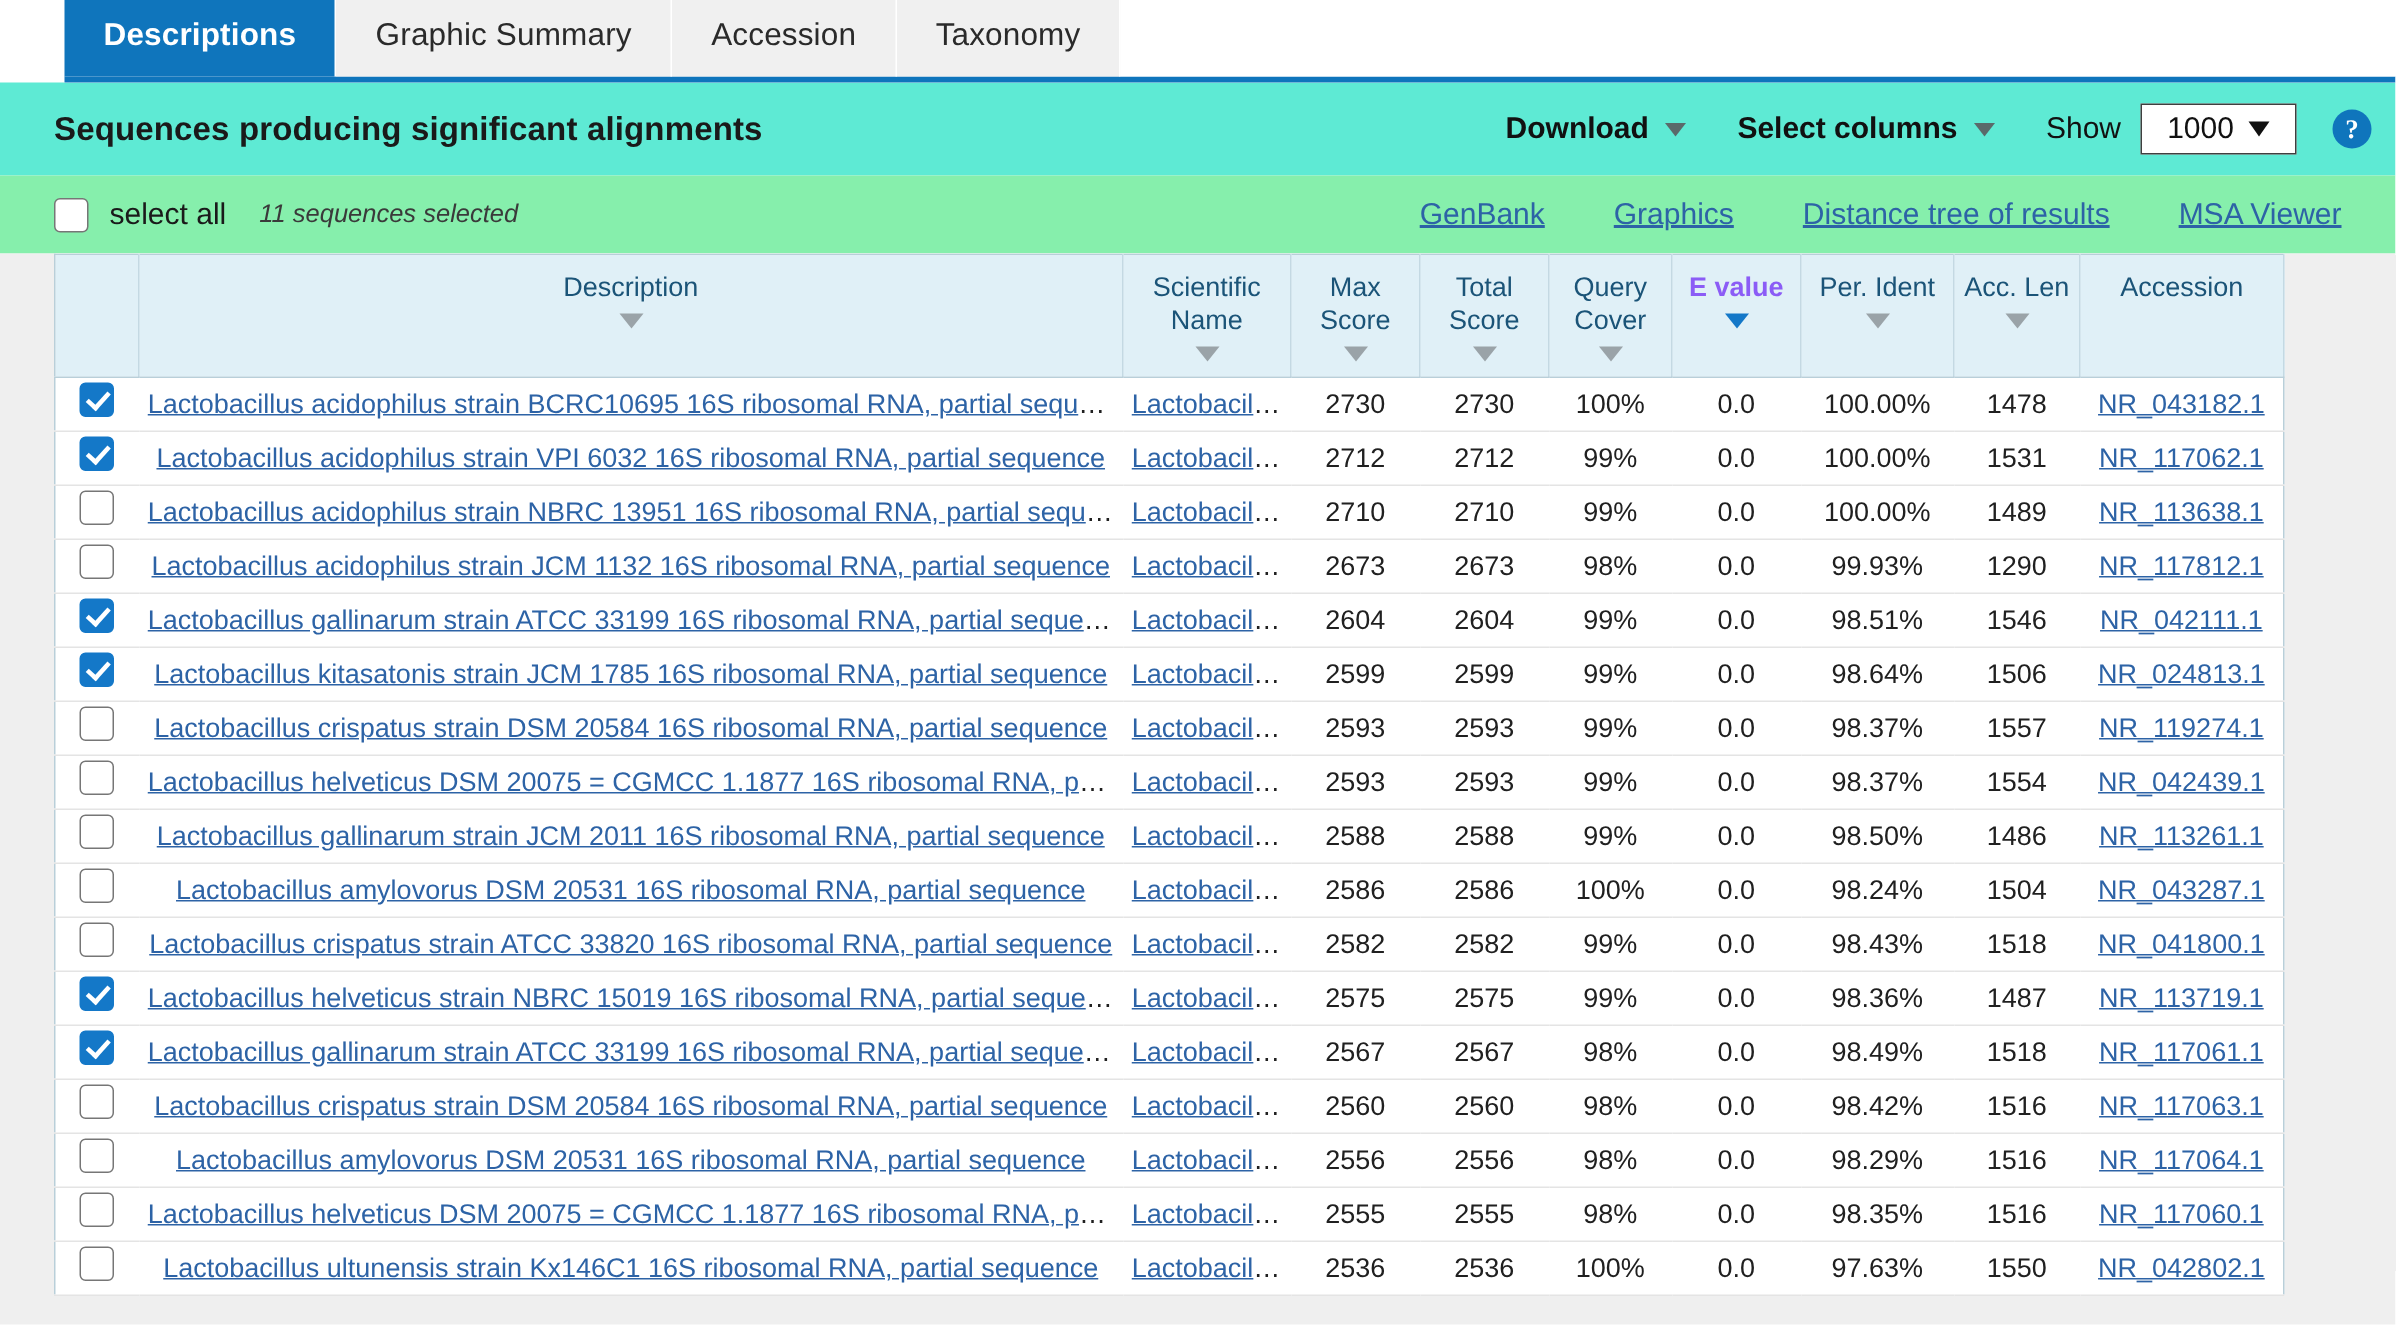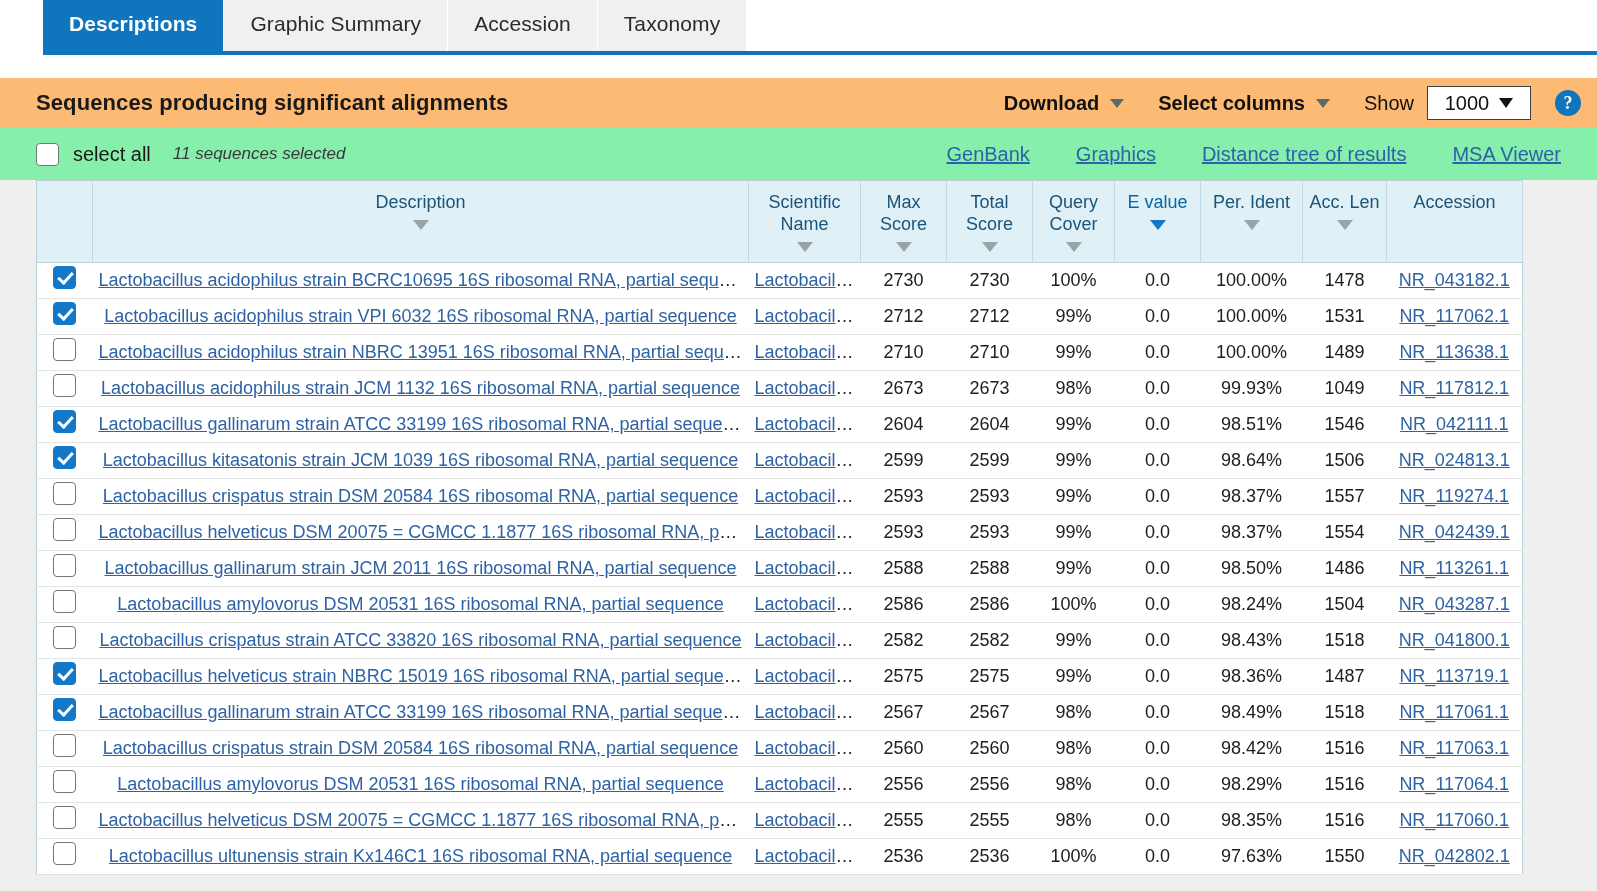--- a/index.html
+++ b/index.html
@@ -39,26 +39,25 @@
   }
   .tab.active {
     background: #0f75bc;
     color: #ffffff;
     font-weight: bold;
   }
   .tab-filler { flex: 1; height: 55px; background: #ffffff; }
 
   
   .titlebar {
-    height: 50px;
-    background: #fdba74;
+    height: 62px;
+    background: #5eead4;
     display: flex;
     align-items: center;
     padding: 0 16px 0 36px;
-    margin-top: 23px;
   }
   .titlebar h1 {
     font-size: 22px;
     font-weight: bold;
     color: #1a1a1a;
     margin: 0;
     letter-spacing: .1px;
     flex: 1;
     white-space: nowrap;
   }
@@ -203,22 +202,22 @@
     border-bottom: 1px solid #b9cfd9;
     color: #1b5478;
     font-size: 18px;
     font-weight: normal;
     padding: 11px 4px 10px 4px;
     vertical-align: top;
     line-height: 1.22;
     height: 76px;
   }
   table.results th.sorted {
-    color: #0369a1;
-    font-weight: normal;
+    color: #8b5cf6;
+    font-weight: bold;
   }
   th .sort-arrow {
     display: block;
     width: 0; height: 0;
     margin: 6px auto 0 auto;
     border-left: 8px solid transparent;
     border-right: 8px solid transparent;
     border-top: 10px solid #9aa3a8;
   }
   th.sorted .sort-arrow { border-top-color: #1478c8; }
@@ -401,38 +400,38 @@
         </tr>
         <tr>
           <td class="cell-check"><span class="chk"></span></td>
           <td class="cell-desc"><a>Lactobacillus acidophilus strain JCM 1132 16S ribosomal RNA, partial sequence</a></td>
           <td class="cell-sci"><a>Lactobacillus…</a></td>
           <td>2673</td>
           <td>2673</td>
           <td>98%</td>
           <td>0.0</td>
           <td>99.93%</td>
-          <td>1049</td>
+          <td>1290</td>
           <td class="cell-acc"><a>NR_117812.1</a></td>
         </tr>
         <tr>
           <td class="cell-check"><span class="chk checked"></span></td>
           <td class="cell-desc"><a>Lactobacillus gallinarum strain ATCC 33199 16S ribosomal RNA, partial sequence</a></td>
           <td class="cell-sci"><a>Lactobacillus…</a></td>
           <td>2604</td>
           <td>2604</td>
           <td>99%</td>
           <td>0.0</td>
           <td>98.51%</td>
           <td>1546</td>
           <td class="cell-acc"><a>NR_042111.1</a></td>
         </tr>
         <tr>
           <td class="cell-check"><span class="chk checked"></span></td>
-          <td class="cell-desc"><a>Lactobacillus kitasatonis strain JCM 1039 16S ribosomal RNA, partial sequence</a></td>
+          <td class="cell-desc"><a>Lactobacillus kitasatonis strain JCM 1785 16S ribosomal RNA, partial sequence</a></td>
           <td class="cell-sci"><a>Lactobacillus…</a></td>
           <td>2599</td>
           <td>2599</td>
           <td>99%</td>
           <td>0.0</td>
           <td>98.64%</td>
           <td>1506</td>
           <td class="cell-acc"><a>NR_024813.1</a></td>
         </tr>
         <tr>

